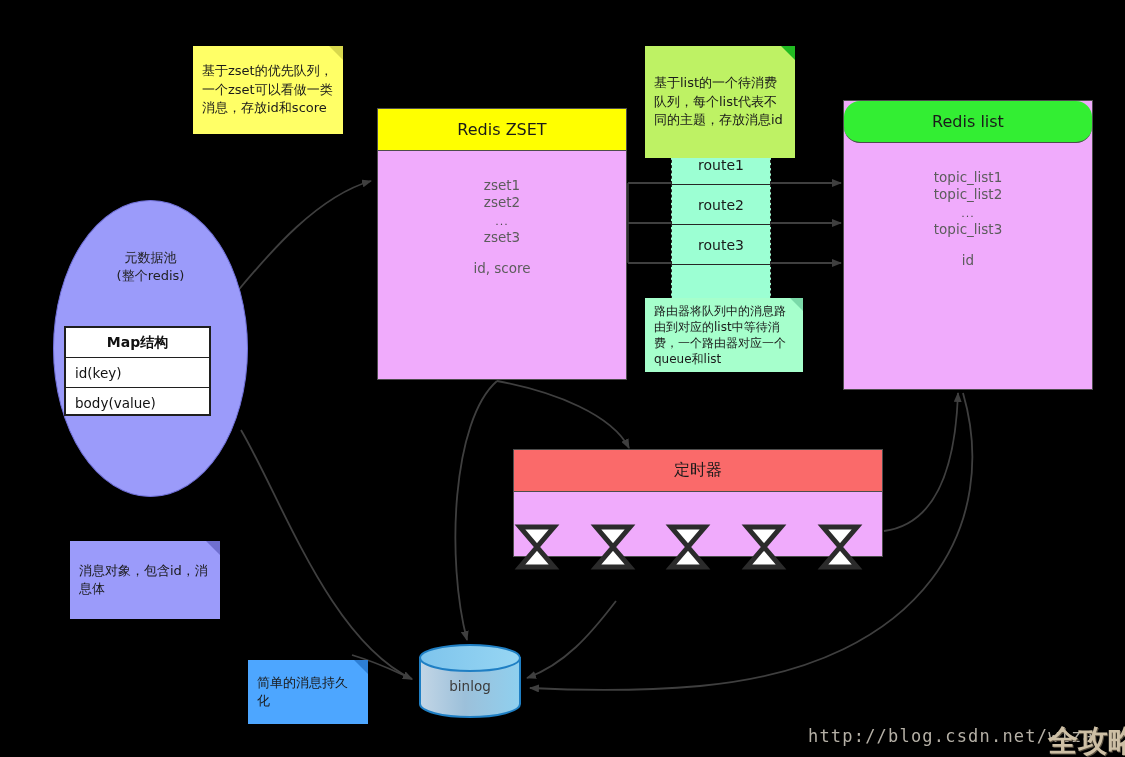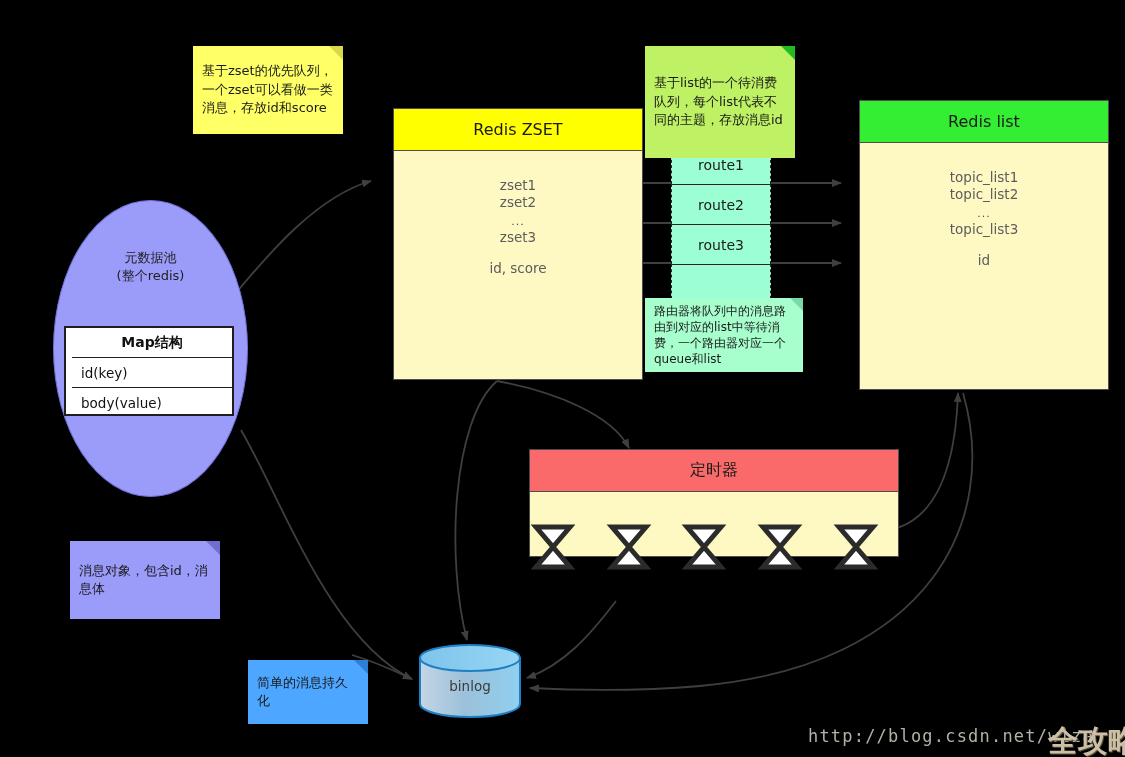--- a/index.html
+++ b/index.html
@@ -34,22 +34,21 @@
     position: absolute;
     top: 0; right: 0;
     width: 0; height: 0;
   }
 
   
   .frame {
     position: absolute;
     box-sizing: border-box;
     border: 1px solid #4d4d4d;
-    background: #fef9c3;
-    margin-left: 16px;
+    background: #f0abfc;
   }
   .frame-hdr {
     box-sizing: border-box;
     height: 42px;
     display: flex;
     align-items: center;
     justify-content: center;
     font-size: 16px;
     color: #1a1a1a;
     border-bottom: 1px solid #4d4d4d;
@@ -206,21 +205,21 @@
       <span>zset1</span><br>
       <span>zset2</span><br>
       <span class="dots">...</span><br>
       <span>zset3</span>
       <span class="gap"></span>
       <span>id, score</span>
     </div>
   </div>
 
   <div class="frame" style="left:843px; top:100px; width:250px; height:290px;">
-    <div class="frame-hdr" style="background:#33EE33;">
+    <div class="frame-hdr" style="background:#33EE33;border-radius:16px;">
       <span>Redis list</span>
     </div>
     <div class="frame-body">
       <span>topic_list1</span><br>
       <span>topic_list2</span><br>
       <span class="dots">...</span><br>
       <span>topic_list3</span>
       <span class="gap"></span>
       <span>id</span>
     </div>
@@ -241,21 +240,21 @@
     </div>
   </div>
 
   <div class="ellipse" style="left:53px; top:200px; width:193px; height:295px;">
     <div class="ellipse-label" style="top:48px;">
       <span>元数据池</span><br>
       <span>(整个redis)</span>
     </div>
   </div>
 
-  <div class="maptable" style="left:64px; top:326px; width:170px; height:90px;padding-left:6px;">
+  <div class="maptable" style="left:64px; top:326px; width:147px; height:90px;">
     <div class="row hdr">
       <span>Map结构</span>
     </div>
     <div class="row">
       <span>id(key)</span>
     </div>
     <div class="row">
       <span>body(value)</span>
     </div>
   </div>

